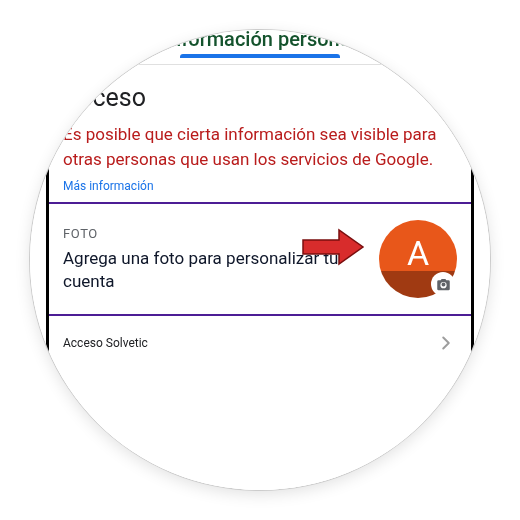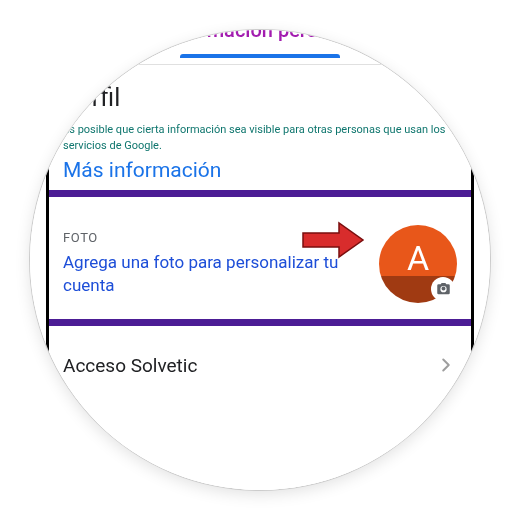--- a/index.html
+++ b/index.html
@@ -53,24 +53,24 @@
   }
   .tab-bar {
     height: 64px;
     display: flex;
     align-items: flex-end;
     justify-content: center;
     padding-bottom: 6px;
     position: relative;
   }
   .tab-item {
-    color: #a21caf;
+    color: #14532d;
     font-size: 20px;
     font-weight: 500;
-    padding: 10px 12px 16px;
+    padding: 10px 12px 7px;
     position: relative;
   }
   .tab-underline {
     position: absolute;
     bottom: 0;
     left: 50%;
     transform: translateX(-50%);
     width: 160px;
     height: 4px;
     background: #1a73e8;
@@ -83,42 +83,42 @@
   .section {
     padding: 18px 14px 8px;
   }
   .section-title {
     font-size: 25px;
     color: #202124;
     font-weight: 400;
     margin-bottom: 10px;
   }
   .section-desc {
-    font-size: 11px;
+    font-size: 17px;
     line-height: 1.45;
-    color: #0f766e;
+    color: #b91c1c;
     margin-bottom: 4px;
   }
   .link {
     color: #1a73e8;
-    font-size: 21px;
+    font-size: 12px;
     text-decoration: none;
     margin-top: 20px;
   }
   .row {
-    padding: 28px 14px 16px;
-    border-top: 7px solid #4c1d95;
+    padding: 16px 14px 16px;
+    border-top: 2px solid #4c1d95;
     display: flex;
     align-items: center;
     position: relative;
   }
   .row-body { flex: 1 1 auto; min-width: 0; }
   .row-label { font-size: 13px; letter-spacing: 0.6px; color: #5f6368; margin-bottom: 6px; }
-  .row-text  { font-size: 17px; color: #1d4ed8; line-height: 1.35; }
-  .row-value { font-size: 19px; color: #202124; }
+  .row-text  { font-size: 17px; color: #0f172a; line-height: 1.35; }
+  .row-value { font-size: 12px; color: #202124; }
   .avatar-wrap {
     flex: 0 0 auto;
     width: 78px;
     height: 78px;
     position: relative;
     margin-left: 8px;
   }
   .avatar {
     width: 78px;
     height: 78px;
@@ -171,21 +171,21 @@
 
         <div class="tab-bar">
           <div class="tab-item">
             <span>Información personal</span>
             <div class="tab-underline"></div>
           </div>
         </div>
         <div class="divider"></div>
 
         <div class="section">
-          <h2 class="section-title">Perfil</h2>
+          <h2 class="section-title">Acceso</h2>
           <p class="section-desc">Es posible que cierta información sea visible para otras personas que usan los servicios de Google.</p>
           <a href="#" class="link">Más información</a>
         </div>
 
         <div class="row">
           <div class="row-body">
             <div class="row-label">FOTO</div>
             <div class="row-text">Agrega una foto para personalizar tu cuenta</div>
           </div>
           <div class="avatar-wrap">

